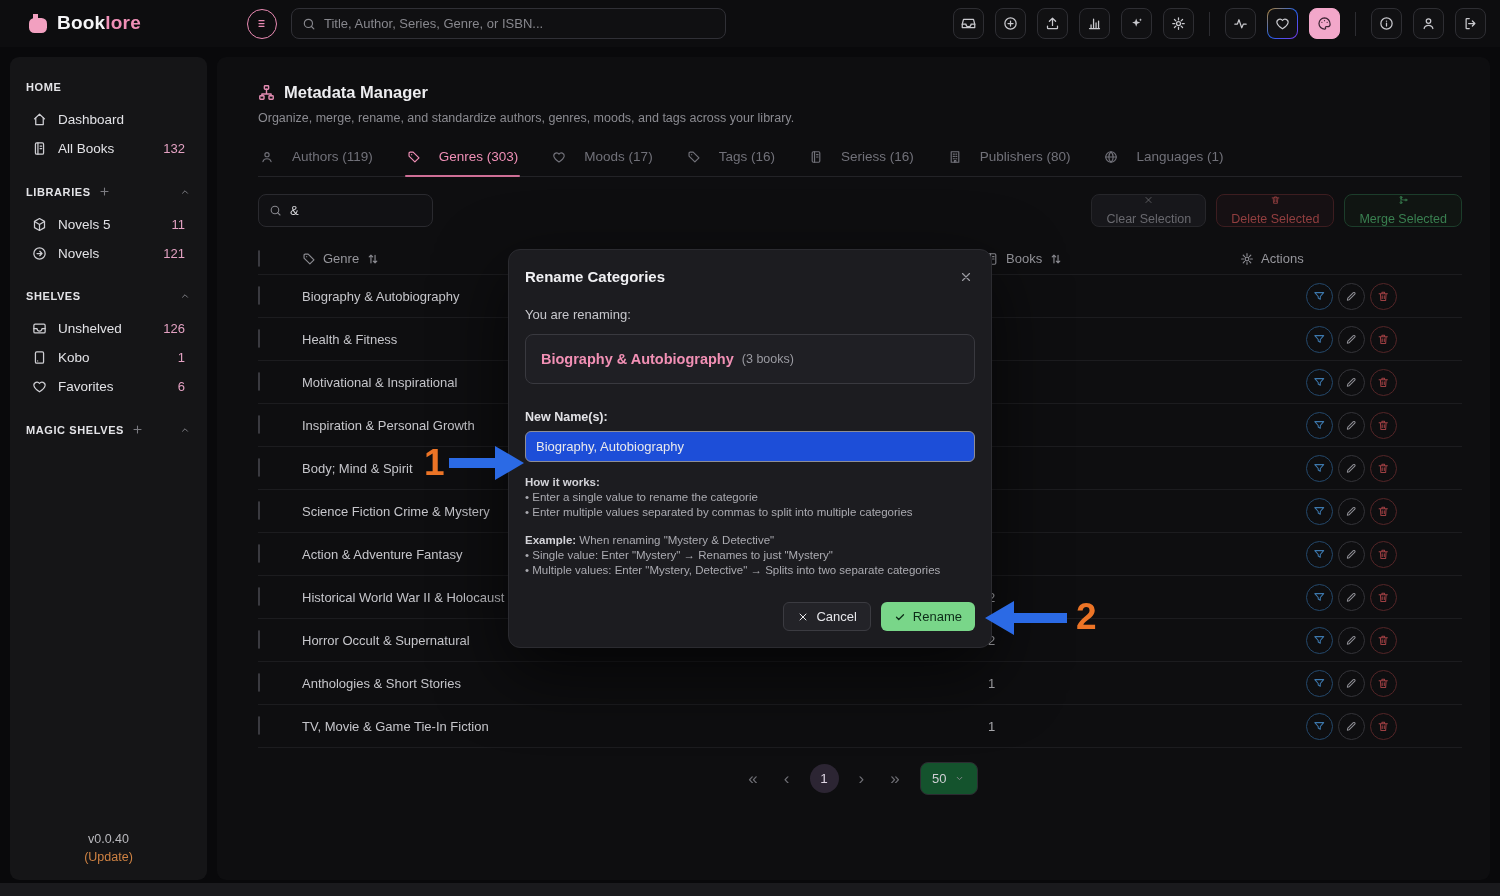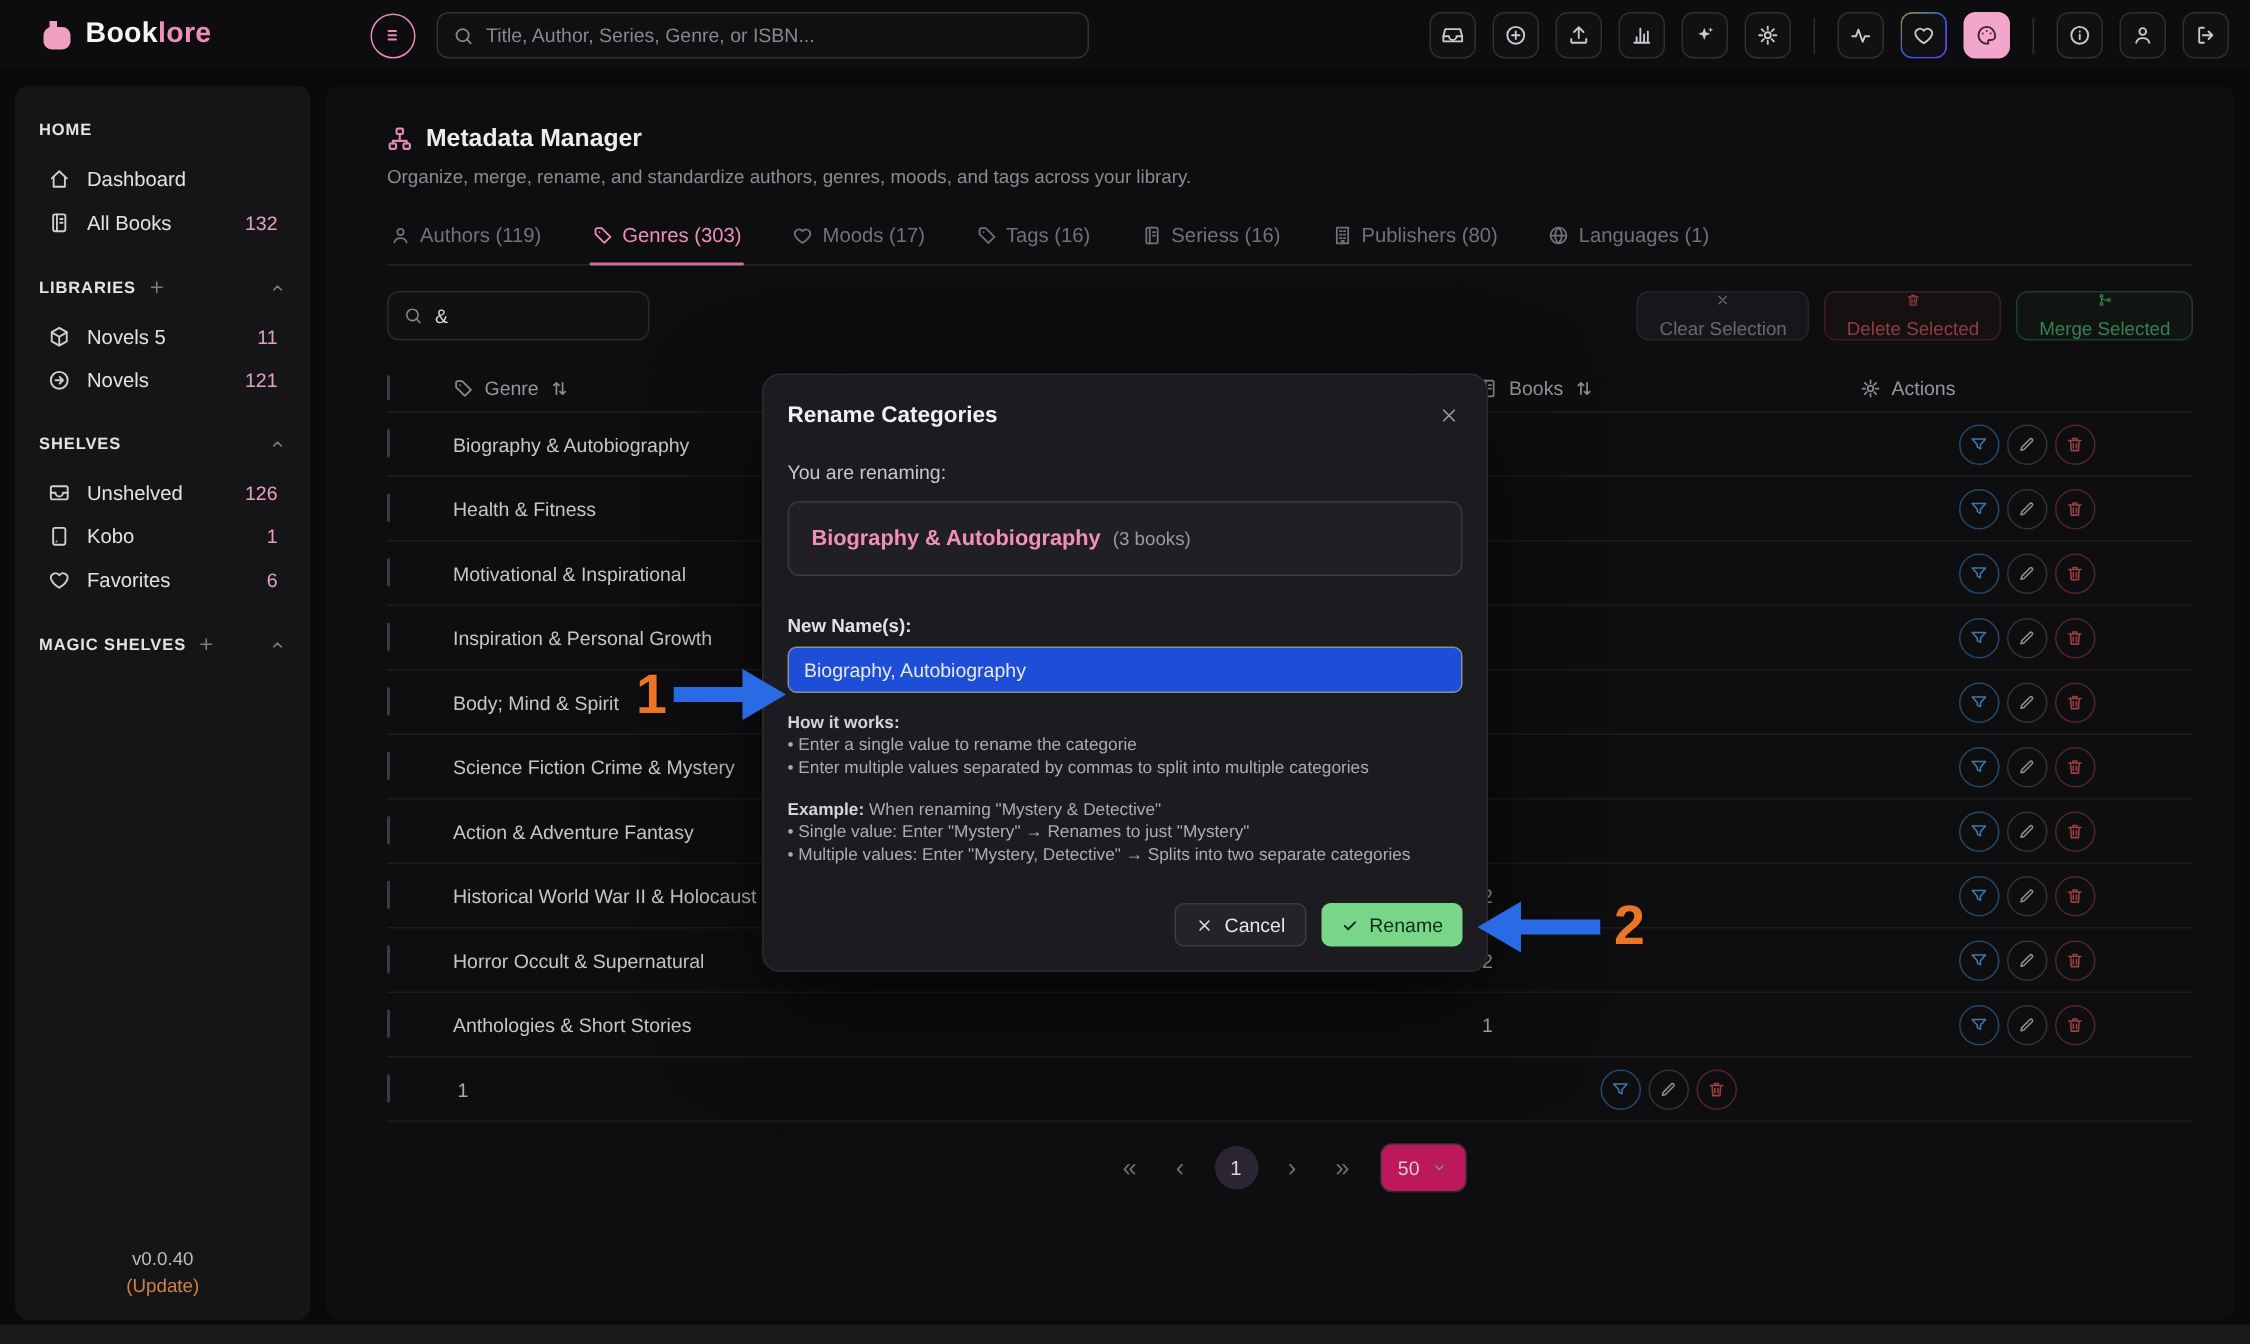--- a/index.html
+++ b/index.html
@@ -43,21 +43,21 @@
   .side-version{font-size:12.5px;color:#b9b9be;}
   .side-update{font-size:12.5px;color:#cf8243;margin-top:4px;cursor:pointer;}
 
   
   .main{position:absolute;left:217px;top:57px;width:1273px;height:823px;background:#0e0e10;border-radius:9px;padding:26px 28px 0 41px;}
   .page-head{display:flex;align-items:center;gap:9px;}
   .page-head .ic{font-size:17px;color:#e38cb2;}
   .page-title{font-size:16.5px;font-weight:700;color:#ededf0;}
   .page-sub{margin-top:9px;font-size:12.5px;color:#8b8b91;}
   .tabs{margin-top:24px;display:flex;gap:30px;border-bottom:1px solid #232327;}
-  .tab{display:flex;align-items:center;gap:6px;font-size:13.5px;color:#717179;padding:0 2px 12px 2px;cursor:pointer;position:relative;}
+  .tab{display:flex;align-items:center;gap:18px;font-size:13.5px;color:#717179;padding:0 2px 12px 2px;cursor:pointer;position:relative;}
   .tab .ic{font-size:14px;}
   .tab.active{color:#ef8fb6;}
   .tab.active::after{content:"";position:absolute;left:0;right:0;bottom:-1px;height:2px;background:#ce6f96;border-radius:2px;}
   .filter-row{margin-top:17px;display:flex;align-items:center;}
   .filter-search{width:175px;height:33px;background:#111114;border:1px solid #2a2a2f;border-radius:8px;display:flex;align-items:center;gap:8px;padding:0 10px;color:#87878d;}
   .filter-search .ic{font-size:13px;}
   .filter-search input{flex:1;width:60px;background:transparent;border:none;outline:none;color:#d8d8dc;font-size:13px;font-family:inherit;}
   .toolbar{margin-left:auto;display:flex;gap:10px;}
   .tb-btn{height:33px;border-radius:8px;display:flex;align-items:center;gap:7px;padding:0 14px;font-size:12.5px;cursor:default;flex-direction:column;}
   .tb-btn .ic{font-size:13px;}
@@ -81,21 +81,21 @@
   .act{width:27px;height:27px;border-radius:50%;display:flex;align-items:center;justify-content:center;font-size:12.5px;background:transparent;cursor:pointer;}
   .act.filter{border:1px solid #24486b;color:#3d78ad;}
   .act.edit{border:1px solid #333338;color:#8e8e94;}
   .act.del{border:1px solid #542527;color:#9c3f42;}
   .tbl-bottom{border-top:1px solid #1c1c1f;}
 
   
   .pager{margin-top:14px;display:flex;align-items:center;justify-content:center;gap:14px;}
   .pg-nav{color:#6e6e74;font-size:17px;background:none;border:none;cursor:pointer;padding:4px 6px;font-family:inherit;}
   .pg-cur{width:29px;height:29px;border-radius:50%;background:#2c2533;color:#ddd5e2;font-size:13.5px;display:flex;align-items:center;justify-content:center;cursor:pointer;}
-  .pg-size{width:58px;height:33px;border:1px solid #2c2c31;background:#be185d;border-radius:8px;display:flex;align-items:center;justify-content:center;gap:8px;font-size:13px;color:#cfcfd4;cursor:pointer;}
+  .pg-size{width:58px;height:33px;border:1px solid #2c2c31;background:#14532d;border-radius:8px;display:flex;align-items:center;justify-content:center;gap:8px;font-size:13px;color:#cfcfd4;cursor:pointer;}
   .pg-size .ic{font-size:11px;color:#8a8a90;}
 
   .bottom-strip{position:absolute;left:0;bottom:0;width:1500px;height:13px;background:#1a1a1d;}
 
   
   .modal{position:absolute;left:508px;top:249px;width:484px;height:399px;background:#1c1c20;border:1px solid #2b2b30;border-radius:12px;box-shadow:0 24px 70px rgba(0,0,0,.65);padding:18px 16px 16px 16px;z-index:40;}
   .modal-head{display:flex;align-items:flex-start;}
   .modal-title{font-size:15px;font-weight:700;color:#f0f0f3;}
   .modal-close{margin-left:auto;background:none;border:none;color:#9b9ba1;font-size:14px;cursor:pointer;padding:2px;}
   .renaming-label{margin-top:21px;font-size:13px;color:#c7c7cc;}
@@ -690,20 +690,21 @@
             </button>
             <button class="act del">
               <svg class="ic" viewBox="0 0 24 24">
                 <path d="M4 7h16M9.5 7V4.5h5V7M6.5 7l.9 13h9.2l.9-13M10 11v5.5M14 11v5.5"></path>
               </svg>
             </button>
           </div>
         </div>
         <div class="tbl-grid trow">
           <div><span class="cb"></span></div>
+          <div class="cell-genre">TV, Movie &amp; Game Tie-In Fiction</div>
           <div class="cell-books">1</div>
           <div class="cell-actions">
             <button class="act filter">
               <svg class="ic" viewBox="0 0 24 24">
                 <path d="M3.5 5h17l-6.5 7.5v5.2l-4-2.2v-3z"></path>
               </svg>
             </button>
             <button class="act edit">
               <svg class="ic" viewBox="0 0 24 24">
                 <path d="M4.5 19.5l.9-3.7L16 5.2a1.8 1.8 0 0 1 2.6 0l.2.2a1.8 1.8 0 0 1 0 2.6L8.2 18.6z"></path>

